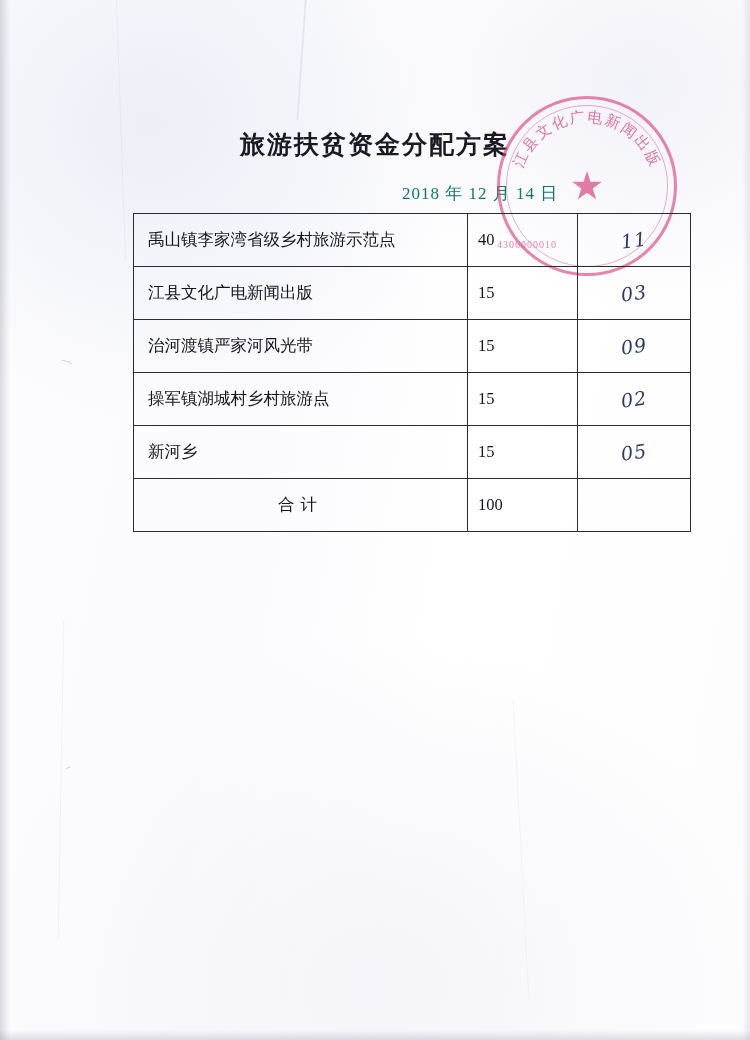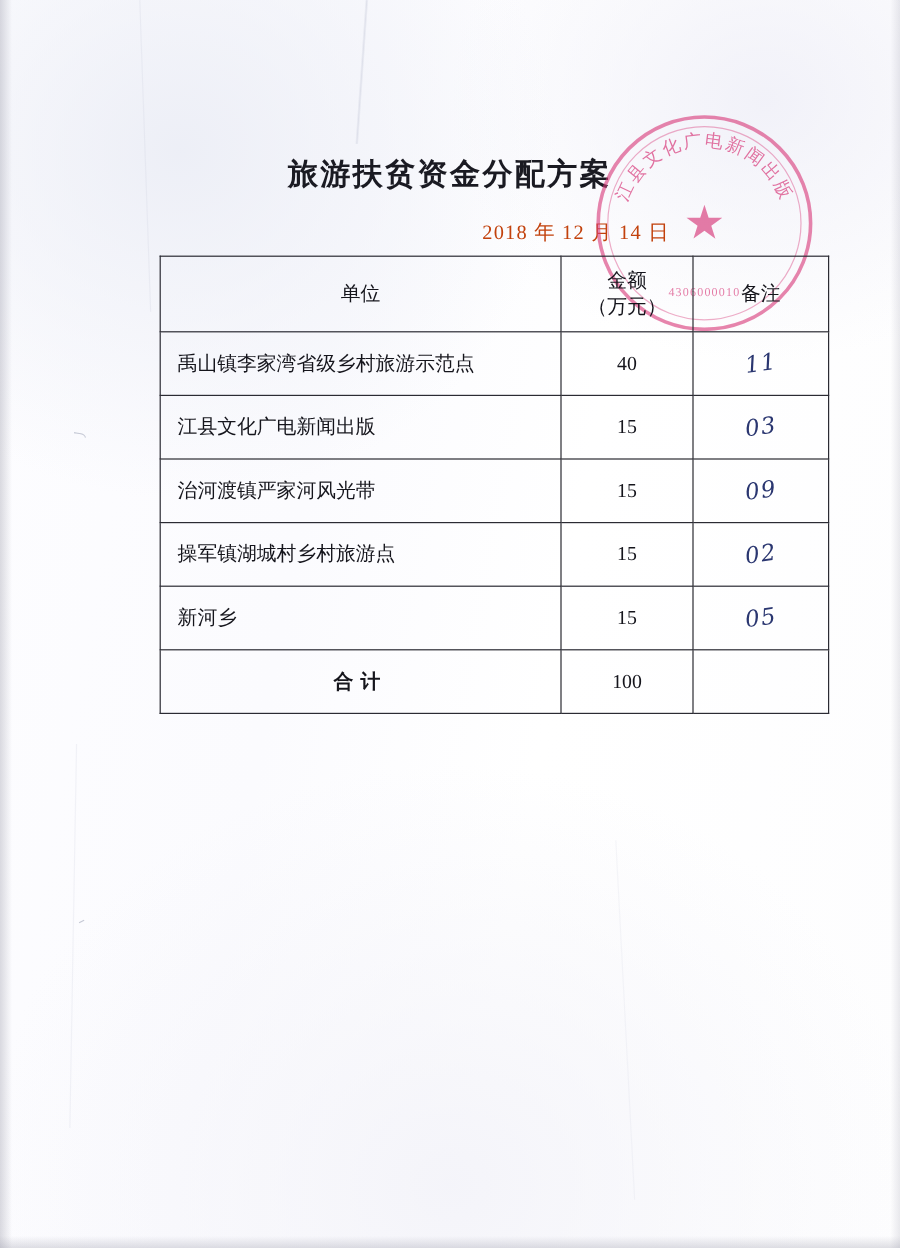--- a/index.html
+++ b/index.html
@@ -65,21 +65,21 @@
   #doc-date {
     position: absolute;
     top: 182px;
     left: 0;
     width: 750px;
     text-align: center;
     padding-left: 210px;
     box-sizing: border-box;
     font-size: 17px;
     letter-spacing: 1px;
-    color: #c2410c;
+    color: #0f766e;
   }
 
   
   #fund-table {
     position: absolute;
     left: 133px;
     top: 213px;
     width: 557px;
     border-collapse: collapse;
     table-layout: fixed;
@@ -96,23 +96,23 @@
   .col-amount { width: 110px; }
   .col-note   { width: 113px; }
 
   .head-cell {
     text-align: center;
     height: 62px !important;
     line-height: 1.35;
   }
   .head-amount span { display: block; }
   .cell-unit { text-align: left; padding-left: 14px !important; }
-  .cell-amount { text-align: center; }
+  .cell-amount { }
   .cell-note { text-align: center; }
-  .cell-total { text-align: center; letter-spacing: 6px; font-weight: bold; }
+  .cell-total { text-align: center; letter-spacing: 6px; }
 
   
   .hand {
     font-family: "DejaVu Serif", "Liberation Serif", serif;
     font-style: italic;
     font-size: 19px;
     color: #2a3670;
     display: inline-block;
     transform: rotate(-8deg);
     letter-spacing: 1px;
@@ -152,21 +152,21 @@
   }
   #stamp .arc-text {
     position: absolute;
     inset: 0;
   }
   #stamp .arc-text svg { width: 180px; height: 180px; }
   #stamp .arc-text text { fill: #d8397a; font-size: 15px; font-family: "Liberation Serif", serif; letter-spacing: 2px; opacity: .85; }
   #stamp .bottom-text {
     position: absolute;
     left: 0; right: 0; bottom: 26px;
-    text-align: center;
+    text-align: left;
     color: #d8397a;
     font-size: 10px;
     letter-spacing: 1px;
     opacity: .8;
   }
 
   
   .pencil {
     position: absolute;
     color: #9aa0b4;
@@ -213,28 +213,20 @@
 <span class="pencil" style="left:62px; top:352px;">丿</span>
 <span class="pencil" style="left:64px; top:760px;">丶</span>
 
 <table id="fund-table">
   <colgroup>
     <col class="col-unit">
       <col class="col-amount">
       <col class="col-note">
   </colgroup>
   <tbody>
-    <tr>
-      <td class="head-cell">单位</td>
-      <td class="head-cell head-amount">
-        <span>金额</span>
-        <span>（万元）</span>
-      </td>
-      <td class="head-cell">备注</td>
-    </tr>
 
     <tr>
       <td class="cell-unit">禹山镇李家湾省级乡村旅游示范点</td>
       <td class="cell-amount">40</td>
       <td class="cell-note"><span class="hand">11</span></td>
     </tr>
     <tr>
       <td class="cell-unit">江县文化广电新闻出版</td>
       <td class="cell-amount">15</td>
       <td class="cell-note"><span class="hand">03</span></td>

